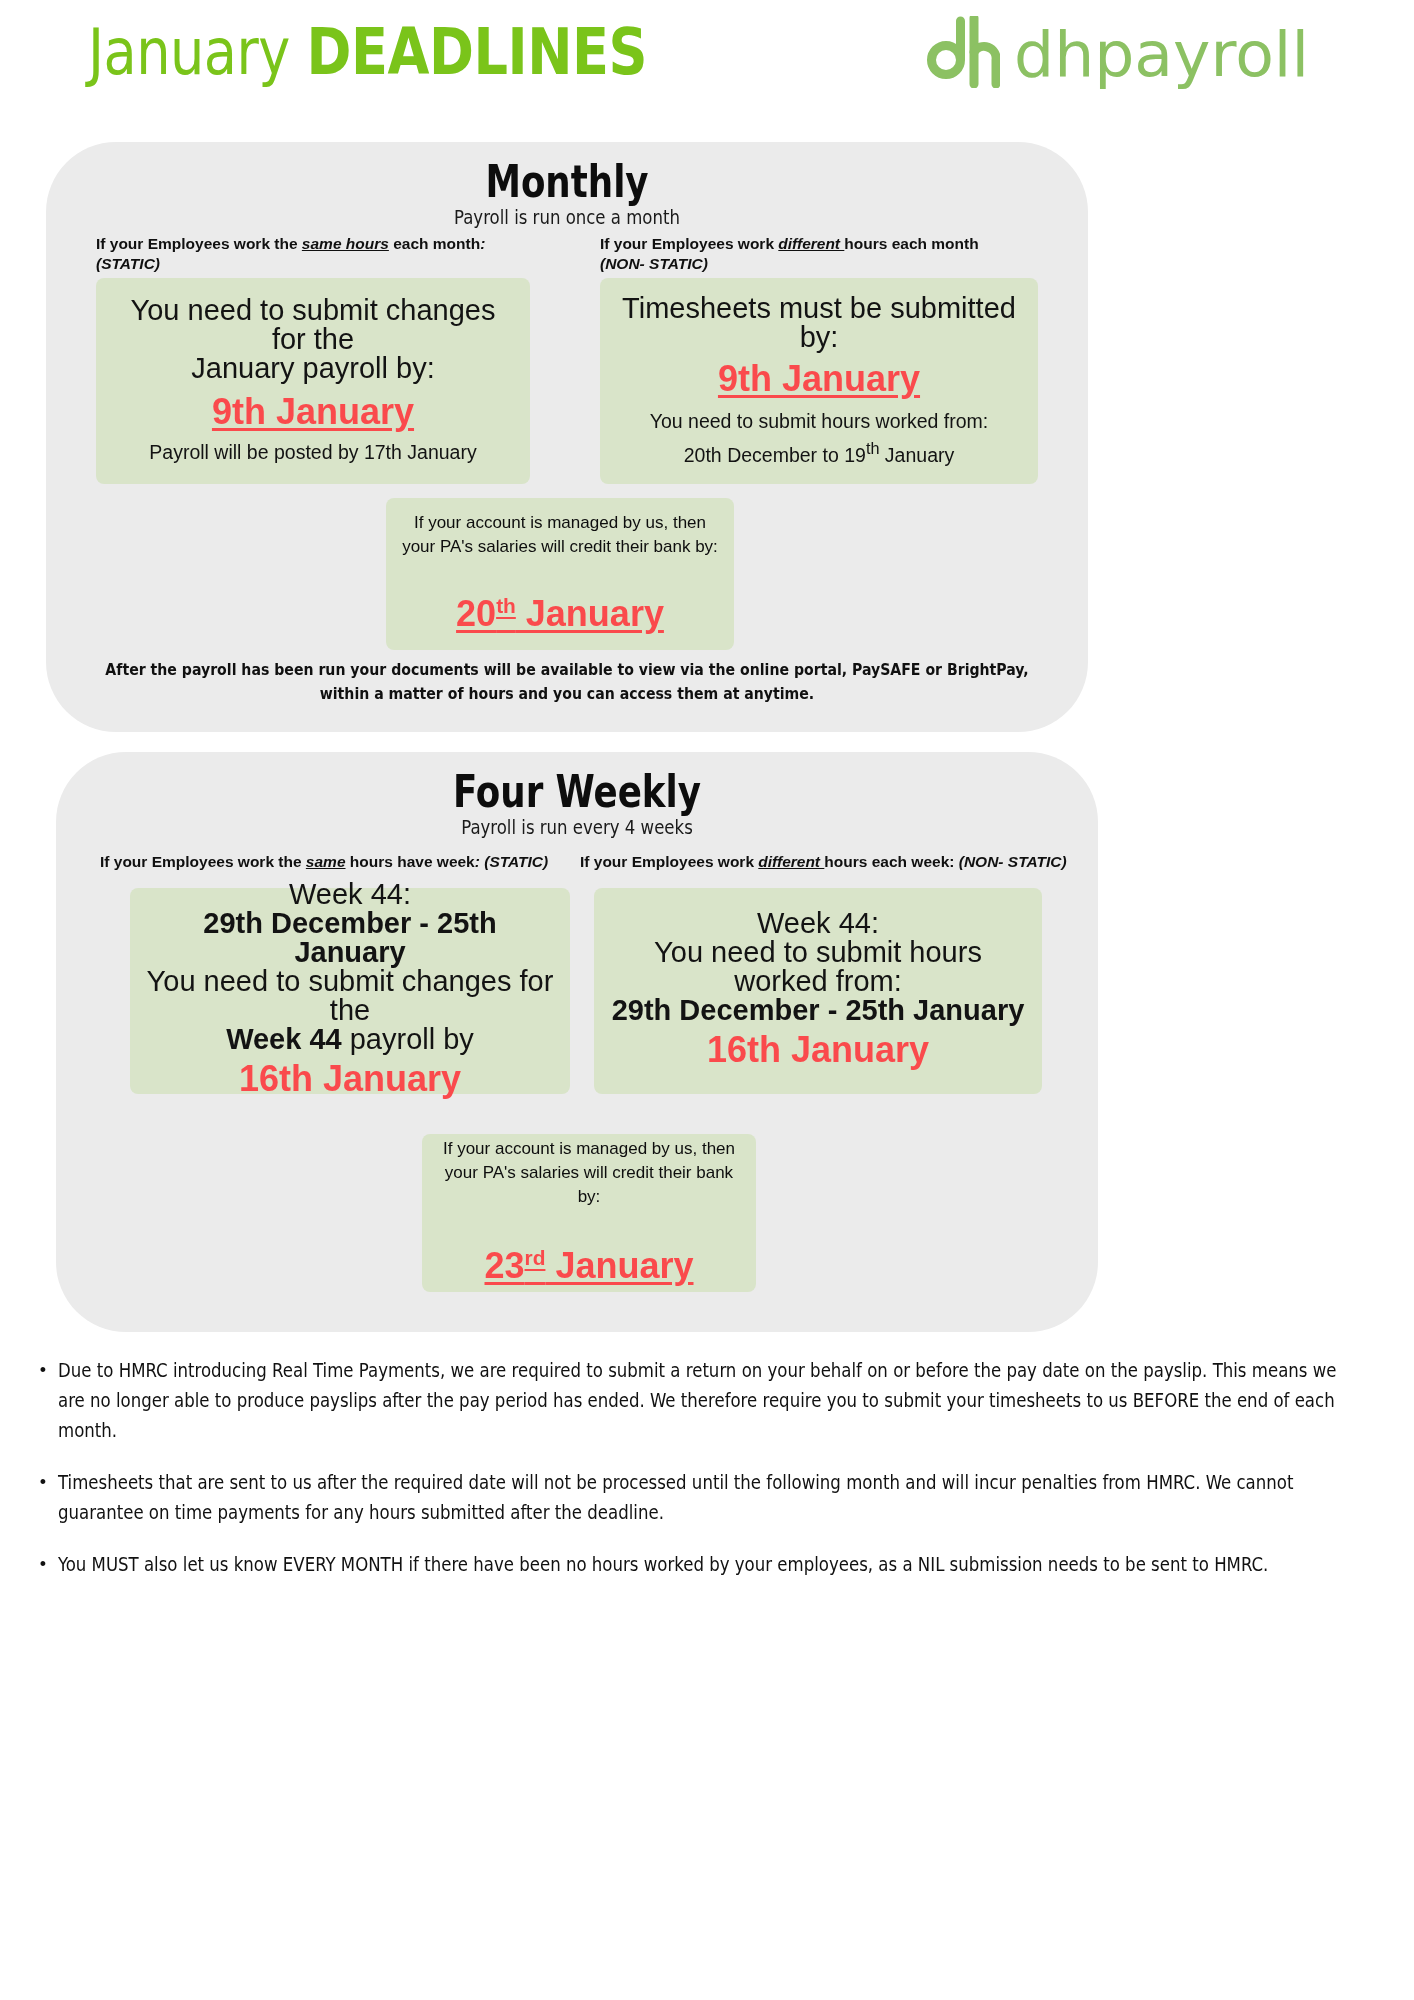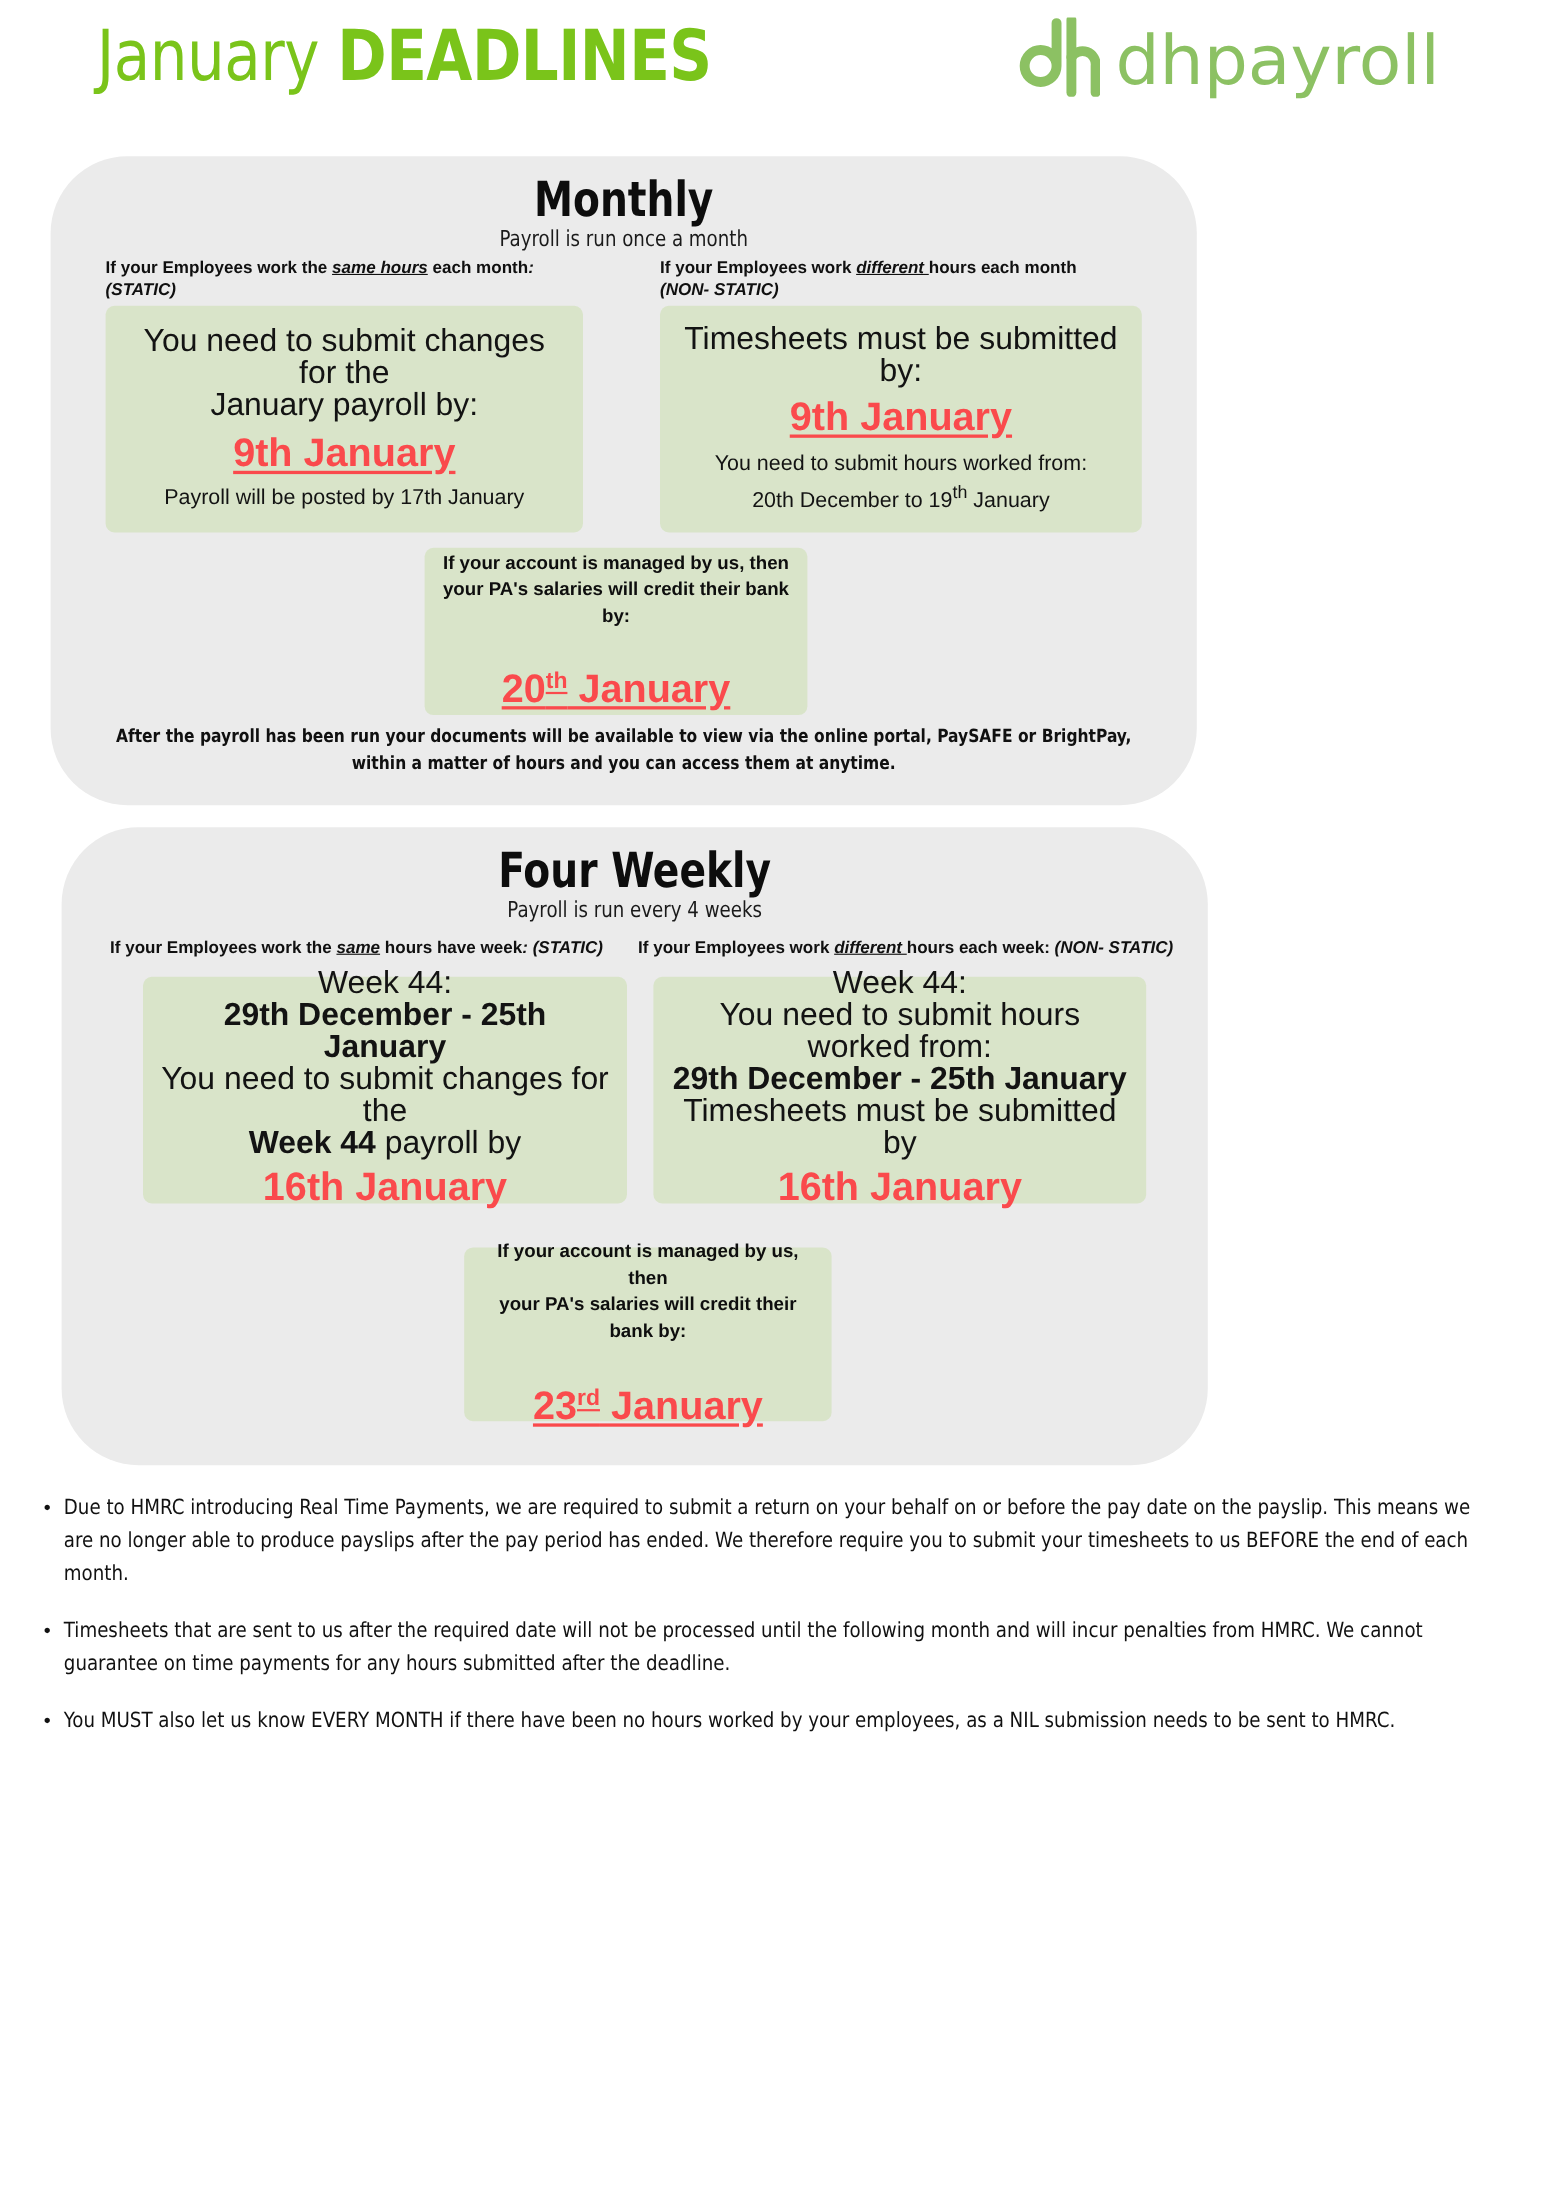--- a/index.html
+++ b/index.html
@@ -66,21 +66,21 @@
   .col-head u { text-decoration:underline; font-style:italic; font-weight:bold; }
 
   .greenbox {
     background:#d9e4c9; border-radius:8px;
     display:flex; flex-direction:column; justify-content:center;
     text-align:center;
   }
   .gb-line { font-size:29px; line-height:29px; color:#131313; }
   .gb-line.small { font-size:19.5px; line-height:27px; }
   .gb-line.bold { font-weight:bold; }
-  .gb-bold-head { font-weight:bold; font-size:17px; line-height:24px; color:#0e0e0e; }
+  .gb-bold-head { font-weight:normal; font-size:17px; line-height:24px; color:#0e0e0e; }
 
   .red-date {
     color:#fa4a4c; font-weight:bold;
     font-size:36px; line-height:46px;
     text-decoration:underline; text-underline-offset:4px;
   }
   .red-date.nounderline { text-decoration:none; }
   .red-date sup { font-size:0.58em; vertical-align:super; text-decoration:underline; }
 
   .panel-note {
@@ -184,21 +184,20 @@
       <div class="gb-line bold">29th December - 25th January</div>
       <div class="gb-line">You need to submit changes for the</div>
       <div class="gb-line"><b>Week 44</b><span> payroll by</span></div>
       <div class="red-date nounderline" style="margin-top:2px;">16th January</div>
     </div>
 
     <div class="greenbox" style="position:absolute;left:538px;top:136px;width:448px;height:206px;padding:10px 14px;">
       <div class="gb-line">Week 44:</div>
       <div class="gb-line">You need to submit hours worked from:</div>
       <div class="gb-line bold">29th December - 25th January</div>
-      <div class="gb-line">Timesheets must be submitted by</div>
       <div class="red-date nounderline" style="margin-top:2px;">16th January</div>
     </div>
 
     <div class="greenbox" style="position:absolute;left:366px;top:382px;width:334px;height:158px;padding:14px 10px;">
       <div class="gb-bold-head">If your account is managed by us, then</div>
       <div class="gb-bold-head">your PA's salaries will credit their bank by:</div>
       <div class="red-date" style="margin-top:26px;"><span>23</span><sup>rd</sup><span> January</span></div>
     </div>
   </div>
 

